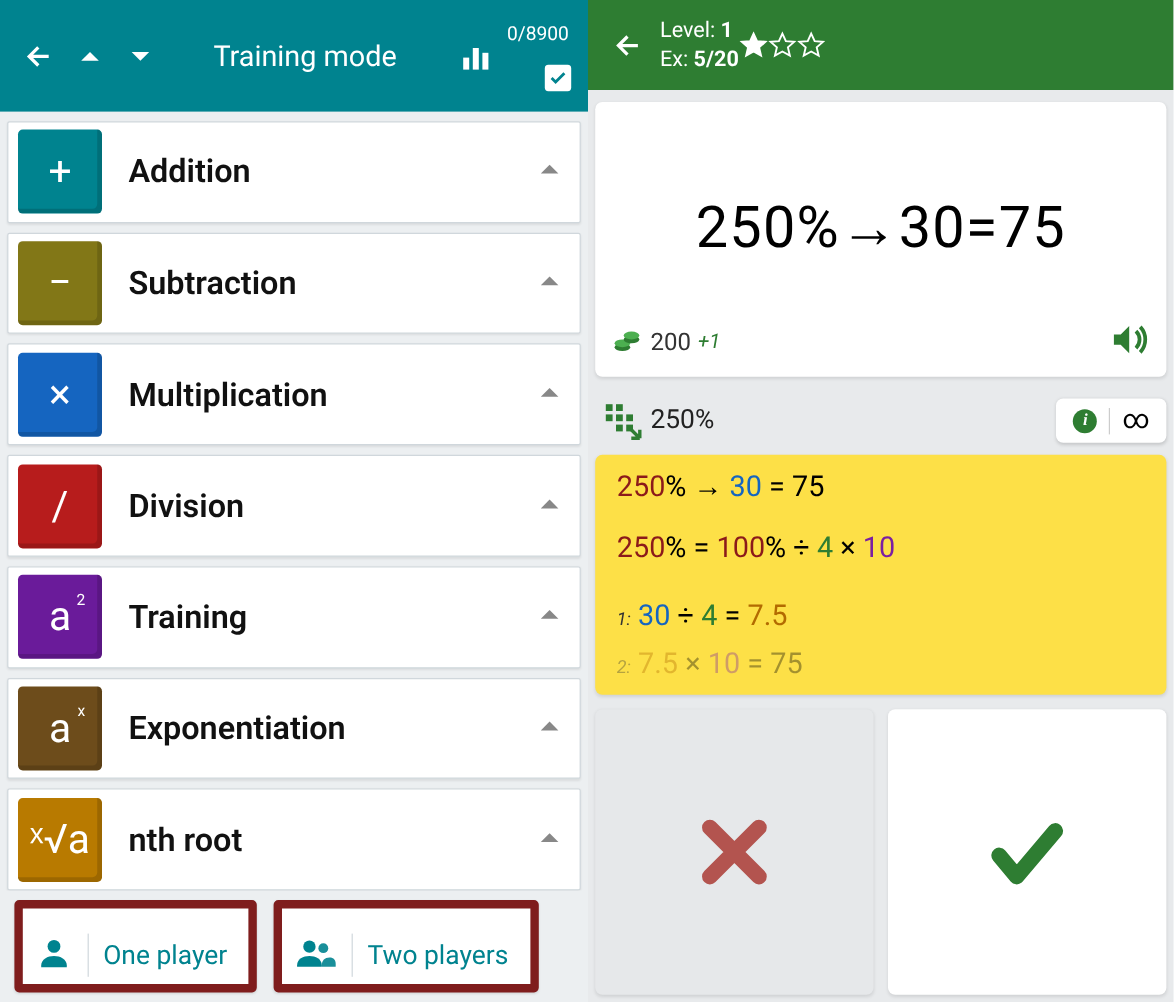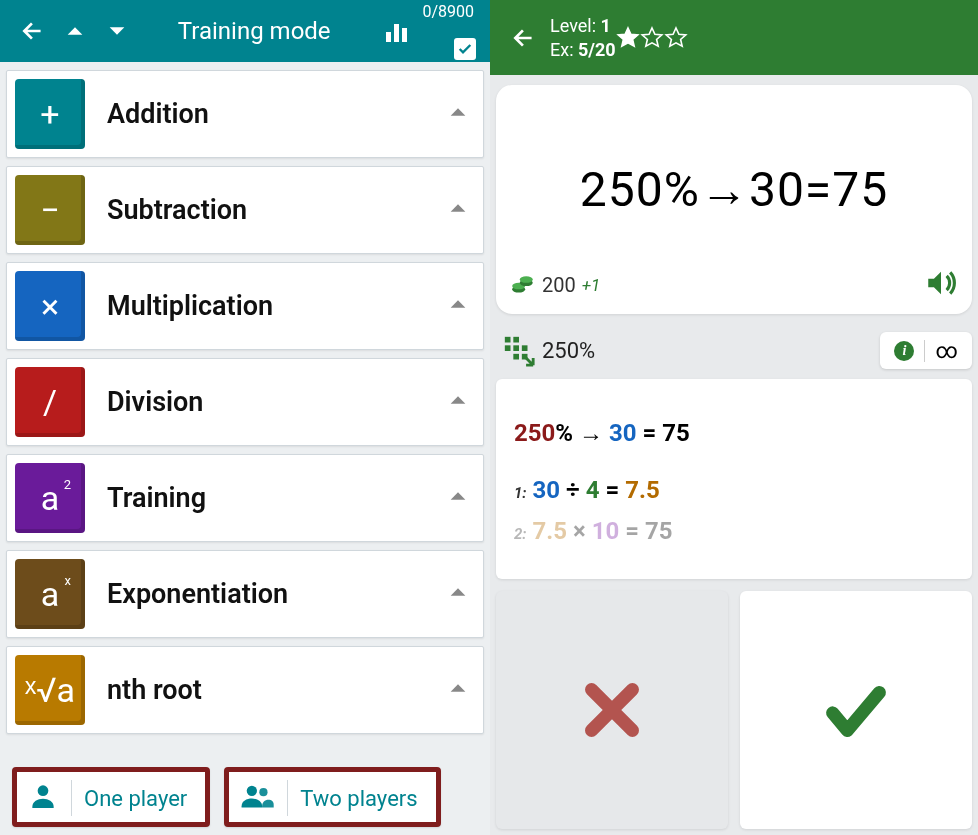--- a/index.html
+++ b/index.html
@@ -2,21 +2,21 @@
 <html><head>
 <meta charset="utf-8">
 <style>
   * { box-sizing: border-box; margin: 0; padding: 0; }
   html, body { width: 978px; height: 835px; font-family: Roboto, Arial, sans-serif; overflow: hidden; }
   body { display: flex; }
 
   
   .left { width: 490px; height: 835px; background: #eceff1; display: flex; flex-direction: column; }
   .left-header {
-    height: 62px; background: #00838f; color: #fff;
+    height: 93px; background: #00838f; color: #fff;
     display: flex; align-items: center; padding: 0 12px; position: relative;
   }
   .hbtn { width: 42px; height: 42px; display: flex; align-items: center; justify-content: center; color: #fff; }
   .left-title { flex: 1; text-align: center; font-size: 24px; margin-left: -10px; }
   .header-right { display: flex; flex-direction: column; align-items: flex-end; gap: 17px; }
   .progress { font-size: 16px; padding-right: 4px; }
   .checkbox {
     width: 22px; height: 22px; background: #fff; border-radius: 3px;
     display: flex; align-items: center; justify-content: center; color: #00838f;
     margin-right: 2px;
@@ -35,43 +35,43 @@
     width: 70px; height: 70px; border-radius: 4px; color: #fff;
     display: flex; align-items: center; justify-content: center; font-size: 34px;
     position: relative; box-shadow: inset -4px -4px 0 rgba(0,0,0,0.15);
   }
   .op-tile .sup { position: absolute; top: 14px; right: 14px; font-size: 13px; }
   .op-label { flex: 1; padding-left: 22px; font-size: 27px; font-weight: 600; color: #111; }
   .op-expand { color: #777; }
 
   .player-row { display: flex; gap: 14px; padding: 8px 12px 8px 12px; }
   .player-btn {
-    background: #fff; border: 5px solid #7f1d1d; border-radius: 4px;
-    display: flex; align-items: center; padding: 8px 18px 6px 10px;
+    background: #fff; border: 7px solid #7f1d1d; border-radius: 4px;
+    display: flex; align-items: center; padding: 21px 18px 6px 10px;
     box-shadow: 0 1px 2px rgba(0,0,0,0.1);
   }
   .player-icon { color: #00838f; margin-right: 4px; }
   .player-divider { width: 1px; height: 36px; background: #d0d7dc; margin: 0 12px 0 8px; }
   .player-label { color: #00838f; font-size: 22px; }
 
   
   .right { width: 488px; height: 835px; background: #e8eaec; display: flex; flex-direction: column; }
   .right-header {
     height: 75px; background: #2e7d32; color: #fff;
     display: flex; align-items: center; padding: 0 14px;
   }
   .rh-back { width: 40px; display:flex; align-items:center; justify-content:center; }
   .rh-info { margin-left: 6px; font-size: 18px; line-height: 1.3; display:flex; flex-direction:column; }
   .rh-info b { font-weight: 700; }
   .rh-score { flex: 1; text-align: center; font-size: 20px; }
   .rh-score .big { font-size: 34px; font-weight: 400; vertical-align: -4px; }
   .rh-stars { display: flex; gap: 0px; }
 
   .question-card {
-    margin: 10px 6px 0 6px; background: #fff; border-radius: 16px;
+    margin: 10px 6px 0 6px; background: #fff; border-radius: 6px;
     padding: 18px 14px 10px 14px; text-align: center; position: relative;
     box-shadow: 0 1px 3px rgba(0,0,0,0.1);
   }
   .equation { font-size: 48px; font-weight: 400; letter-spacing: 1px; padding: 58px 0 48px 0; }
   .card-footer { display: flex; align-items: center; justify-content: space-between; }
   .coins { display: flex; align-items: center; gap: 6px; color: #333; font-size: 20px; }
   .coins .delta { color: #2e7d32; font-size: 17px; font-style: italic; }
   .speaker { color: #2e7d32; }
 
   .hint-bar {
@@ -85,23 +85,23 @@
   }
   .info-dot {
     width: 20px; height: 20px; border-radius: 50%; background: #2e7d32; color: #fff;
     font-size: 14px; font-weight: 700; display:flex; align-items:center; justify-content:center;
     font-family: Georgia, serif; font-style: italic;
   }
   .vdiv { width: 1px; height: 22px; background: #ccc; }
   .infinity { font-size: 22px; }
 
   .work-card {
-    margin: 10px 6px 0 6px; background: #ffffff; border-radius: 6px; padding: 34px 18px;
+    margin: 10px 6px 0 6px; background: #fde047; border-radius: 6px; padding: 6px 18px;
     font-size: 24px; line-height: 1.7; box-shadow: 0 1px 3px rgba(0,0,0,0.1);
-    height: 200px; overflow: hidden; font-weight: bold;
+    height: 200px; overflow: hidden;
   }
   .step-num { font-size: 15px; font-style: italic; color: #333; }
   .c-maroon { color: #8b1a1a; }
   .c-blue { color: #1565c0; }
   .c-green { color: #2e7d32; }
   .c-orange { color: #b36b00; }
   .c-purple { color: #7b1fa2; }
   .fade { opacity: 0.35; }
 
   .answer-row { flex: 1; display: flex; gap: 12px; padding: 12px 6px 6px 6px; }
@@ -332,20 +332,23 @@
       <span class="info-dot">i</span>
       <span class="vdiv"></span>
       <span class="infinity">∞</span>
     </div>
   </div>
 
   <div class="work-card">
     <div>
       <span class="c-maroon">250</span><span>%</span><span> → </span><span class="c-blue">30</span><span> = 75</span>
     </div>
+    <div style="margin-top:10px;">
+      <span class="c-maroon">250</span><span>% = </span><span class="c-maroon">100</span><span>% ÷ </span><span class="c-green">4</span><span> × </span><span class="c-purple">10</span>
+    </div>
     <div style="margin-top:16px;">
       <span class="step-num">1:</span>
       <span class="c-blue">30</span><span> ÷ </span><span class="c-green">4</span><span> = </span><span class="c-orange">7.5</span>
     </div>
     <div class="fade">
       <span class="step-num">2:</span>
       <span class="c-orange">7.5</span><span> × </span><span class="c-purple">10</span><span> = </span><span>75</span>
     </div>
   </div>
 

